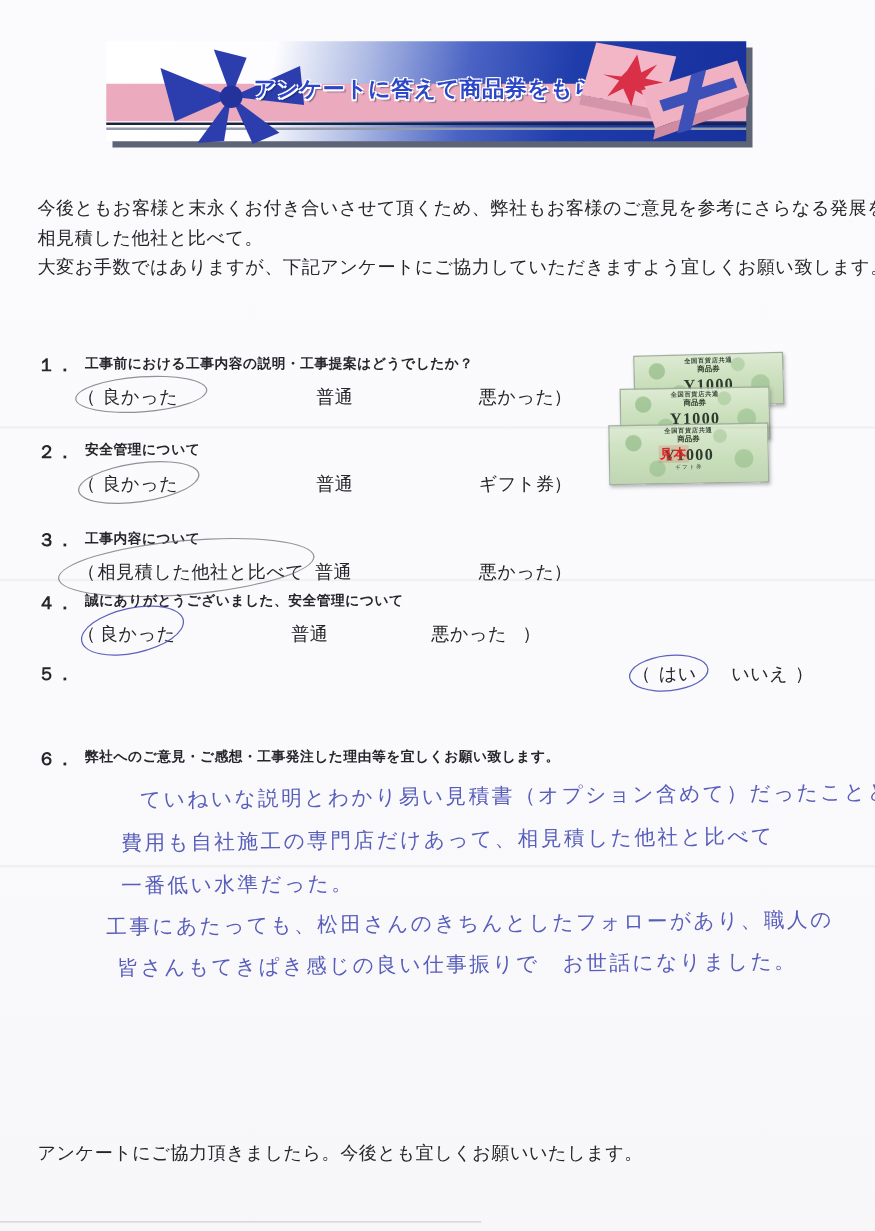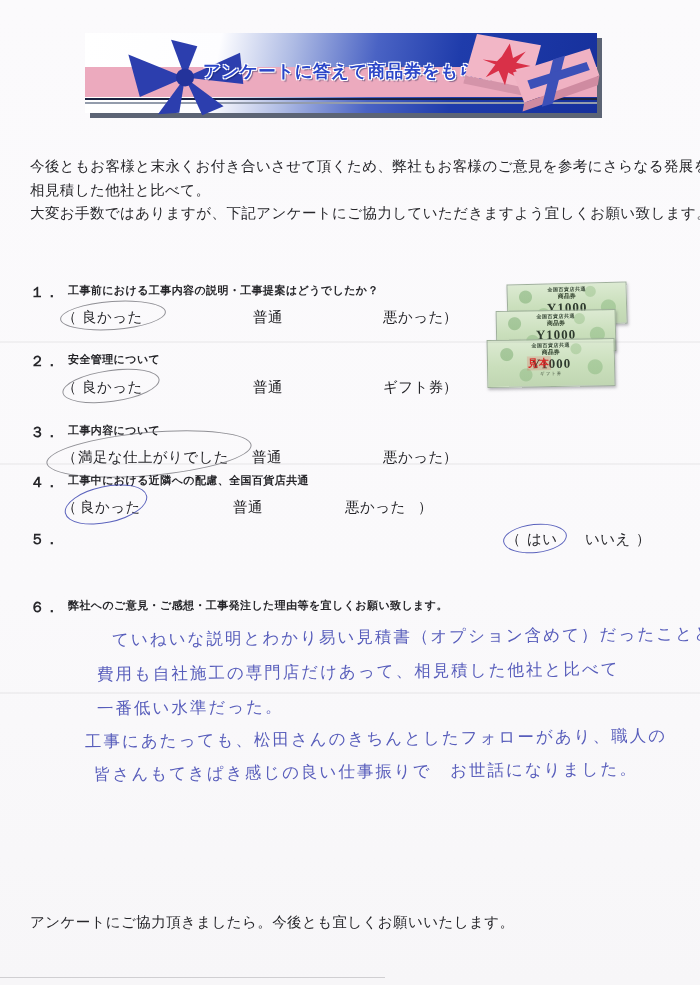--- a/index.html
+++ b/index.html
@@ -155,28 +155,28 @@
   <span class="opt" style="left:62px;top:378px">（</span>
   <span class="opt" style="left:82px;top:378px">良かった</span>
   <span class="opt" style="left:253px;top:378px">普通</span>
   <span class="opt" style="left:383px;top:378px">ギフト券</span>
   <span class="opt" style="left:443px;top:378px">）</span>
   <div class="circle pencil" style="left:62px;top:370px;width:96px;height:30px;transform:rotate(-8deg)"></div>
 
   <div class="q-num" style="top:423px">３．</div>
   <div class="q-text" style="top:423px">工事内容について</div>
   <span class="opt" style="left:62px;top:448px">（</span>
-  <span class="opt" style="left:78px;top:448px">満足な仕上がりでした</span>
+  <span class="opt" style="left:78px;top:448px">相見積した他社と比べて</span>
   <span class="opt" style="left:252px;top:448px">普通</span>
   <span class="opt" style="left:383px;top:448px">悪かった</span>
   <span class="opt" style="left:443px;top:448px">）</span>
   <div class="circle pencil" style="left:46px;top:432px;width:204px;height:42px;transform:rotate(-5deg)"></div>
 
   <div class="q-num" style="top:473px">４．</div>
-  <div class="q-text" style="top:473px">工事中における近隣への配慮、全国百貨店共通</div>
+  <div class="q-text" style="top:473px">誠にありがとうございました、安全管理について</div>
   <span class="opt" style="left:62px;top:498px">（</span>
   <span class="opt" style="left:80px;top:498px">良かった</span>
   <span class="opt" style="left:233px;top:498px">普通</span>
   <span class="opt" style="left:345px;top:498px">悪かった</span>
   <span class="opt" style="left:418px;top:498px">）</span>
   <div class="circle pen" style="left:64px;top:486px;width:82px;height:35px;transform:rotate(-12deg)"></div>
 
   <div class="q-num" style="top:530px">５．</div>
   <span class="opt" style="left:506px;top:530px">（</span>
   <span class="opt" style="left:527px;top:530px">はい</span>

